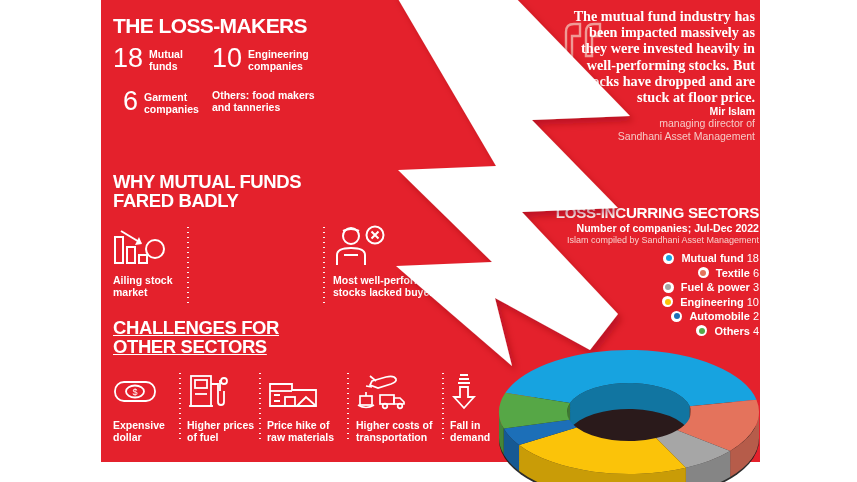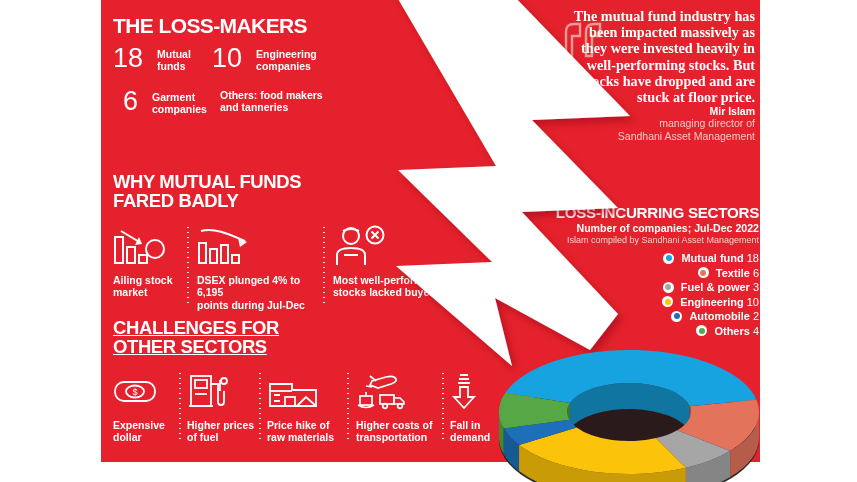--- a/index.html
+++ b/index.html
@@ -7,21 +7,21 @@
   #stage{position:relative;width:857px;height:482px;background:#ffffff;overflow:hidden;}
 
   .red-panel{position:absolute;left:101px;top:0px;width:659px;height:462px;background:#E4212C;}
 
   
   #lossmakers{position:absolute;left:113px;top:14px;width:300px;}
   #lossmakers .title{font-size:21px;font-weight:bold;color:#fff;letter-spacing:-0.6px;}
   .stat-grid{position:relative;margin-top:8px;}
   .stat{position:absolute;display:flex;align-items:flex-start;}
   .stat .num{font-size:27px;font-weight:300;color:#fff;line-height:0.95;margin-right:6px;font-family:"Liberation Sans",sans-serif;}
-  .stat .lbl{font-size:10.5px;font-weight:bold;color:#fff;line-height:1.12;padding-top:3px;margin-left:8px;}
+  .stat .lbl{font-size:10.5px;font-weight:bold;color:#fff;line-height:1.12;padding-top:3px;}
   .stat.s1{left:0px;top:0px;}
   .stat.s2{left:99px;top:0px;}
   .stat.s3{left:10px;top:43px;}
   .stat.s4{left:99px;top:44px;}
   .stat.s4 .lbl{padding-top:0px;}
 
   
   #whyblock{position:absolute;left:113px;top:172px;width:350px;}
   #whyblock .title{font-size:18.5px;font-weight:bold;color:#fff;letter-spacing:-0.4px;line-height:1.05;}
   .reason-row{position:relative;margin-top:12px;height:100px;}
@@ -119,33 +119,20 @@
             <rect x="14" y="22" width="8" height="16"></rect>
             <rect x="26" y="30" width="8" height="8"></rect>
             <circle cx="42" cy="24" r="9"></circle>
             <path d="M8 6 L28 18" stroke-width="2"></path>
             <path d="M26 12 L29 19 L22 20 Z" fill="#ffffff" stroke="none"></path>
           </svg>
         </div>
         <div class="tx">Ailing stock<br>market</div>
       </div>
 
-      <div class="reason r2">
-        <div class="ic">
-          <svg width="60" height="42" viewBox="0 0 60 42" fill="none" stroke="#ffffff" stroke-width="2">
-            <rect x="2" y="18" width="7" height="20"></rect>
-            <rect x="13" y="24" width="7" height="14"></rect>
-            <rect x="24" y="20" width="7" height="18"></rect>
-            <rect x="35" y="30" width="7" height="8"></rect>
-            <path d="M4 6 C18 2 34 10 48 16" stroke-width="2"></path>
-            <path d="M41 13 L50 17 L43 22 Z" fill="#ffffff" stroke="none"></path>
-          </svg>
-        </div>
-        <div class="tx">DSEX plunged 4% to 6,195<br>points during Jul-Dec</div>
-      </div>
 
       <div class="reason r3">
         <div class="ic">
           <svg width="56" height="42" viewBox="0 0 56 42" fill="none" stroke="#ffffff" stroke-width="2">
             <circle cx="18" cy="11" r="8"></circle>
             <path d="M10 6 q8 -4 16 0"></path>
             <path d="M4 40 v-10 q0 -7 14 -7 q14 0 14 7 v10"></path>
             <path d="M11 30 h14"></path>
             <circle cx="42" cy="10" r="8.5"></circle>
             <path d="M38.5 6.5 l7 7 M45.5 6.5 l-7 7"></path>

